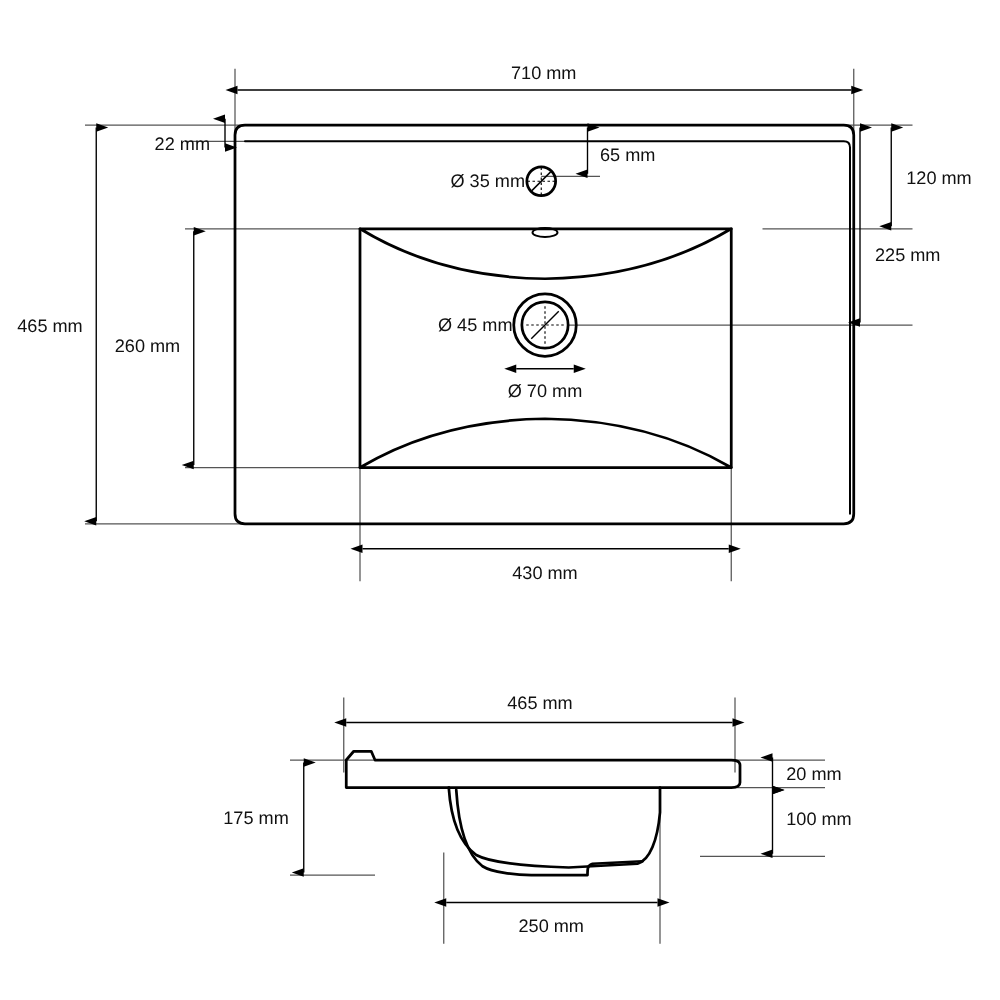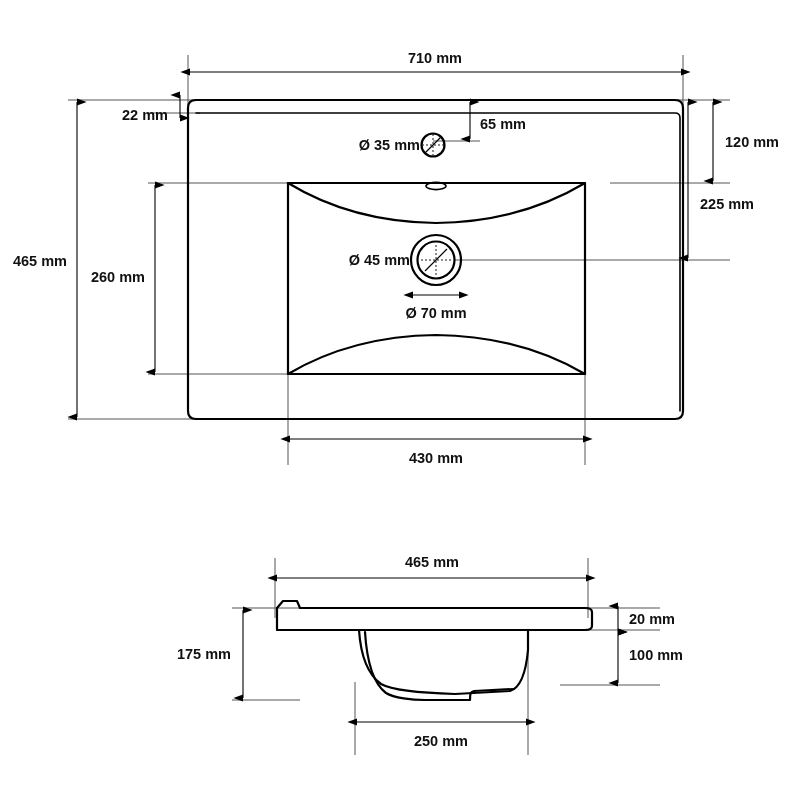--- a/index.html
+++ b/index.html
@@ -7,21 +7,20 @@
     padding: 0;
     background: #ffffff;
   }
   #root {
     position: relative;
     width: 800px;
     height: 800px;
     background: #ffffff;
     font-family: "Liberation Sans", sans-serif;
     overflow: hidden;
-    font-weight: bold;
   }
   svg.drawing {
     position: absolute;
     left: 0;
     top: 0;
     width: 800px;
     height: 800px;
   }
   .obj {
     fill: none;

